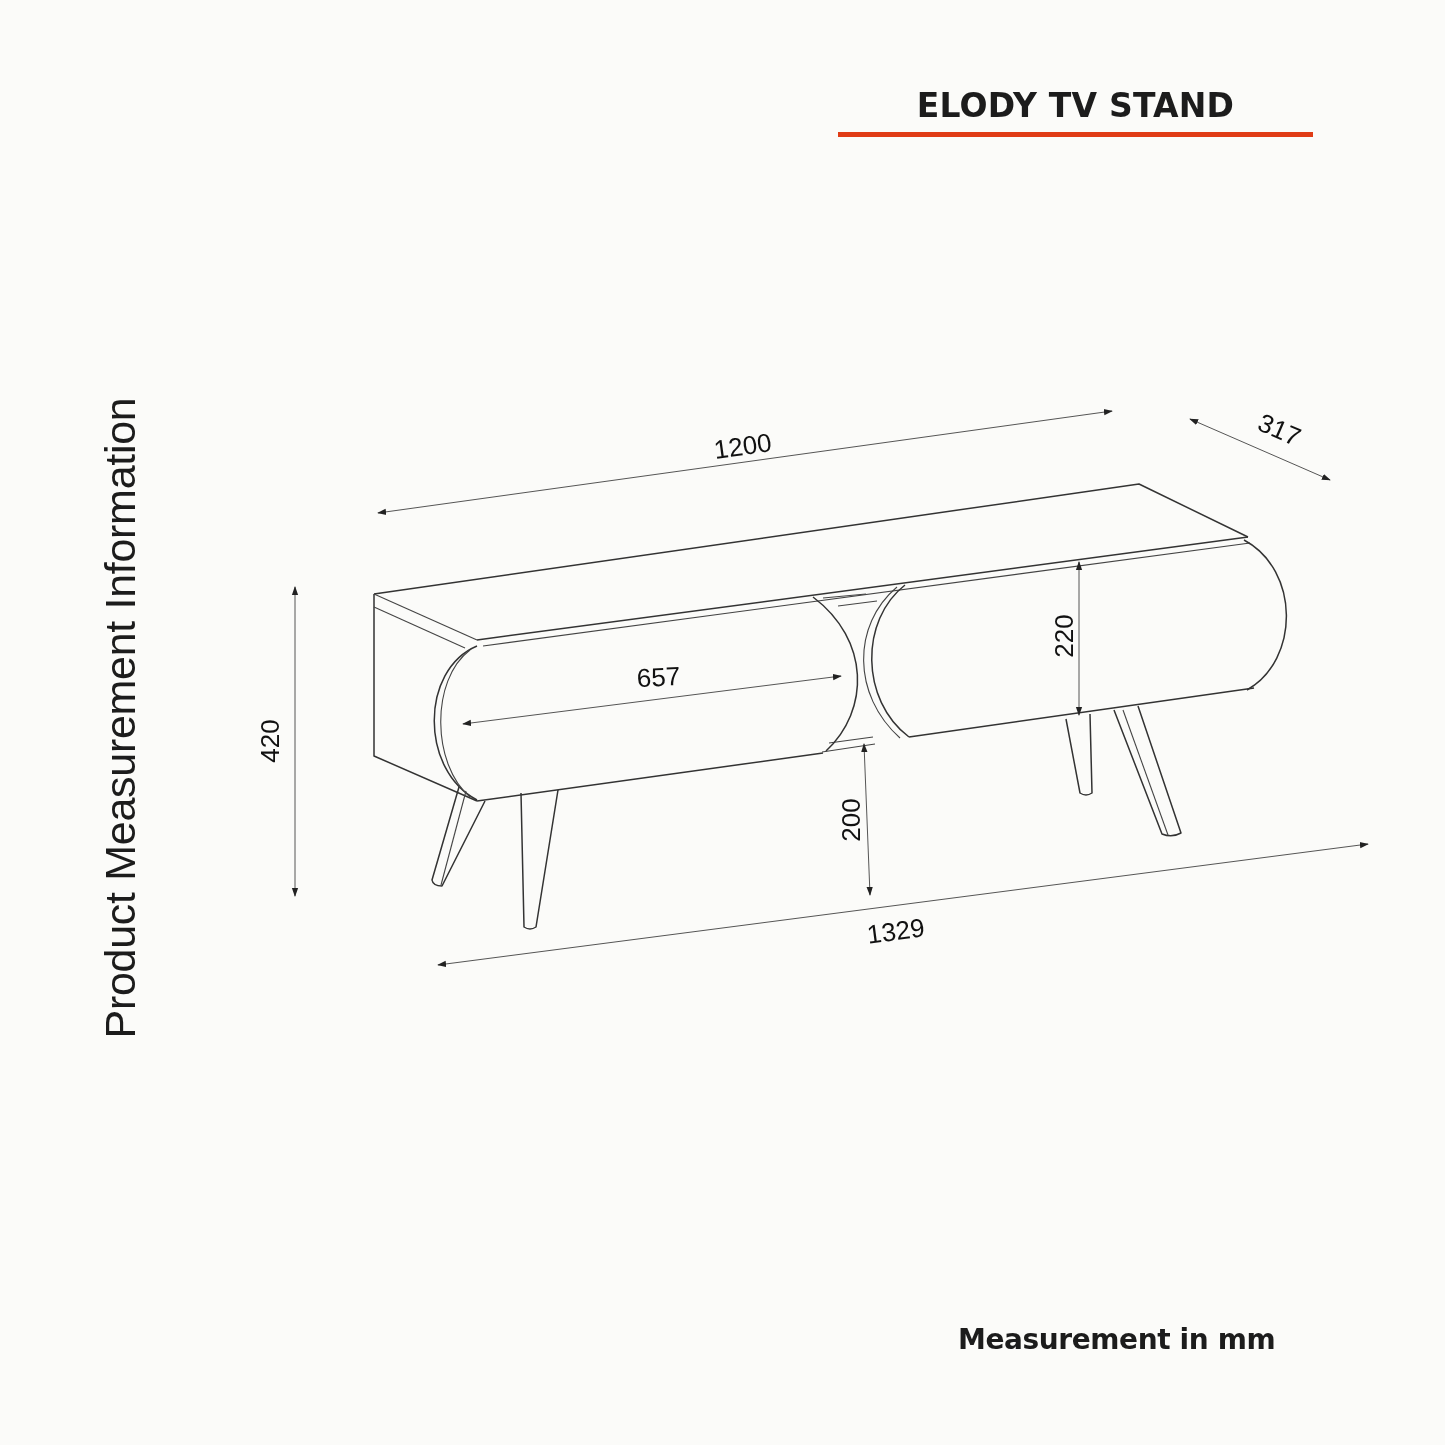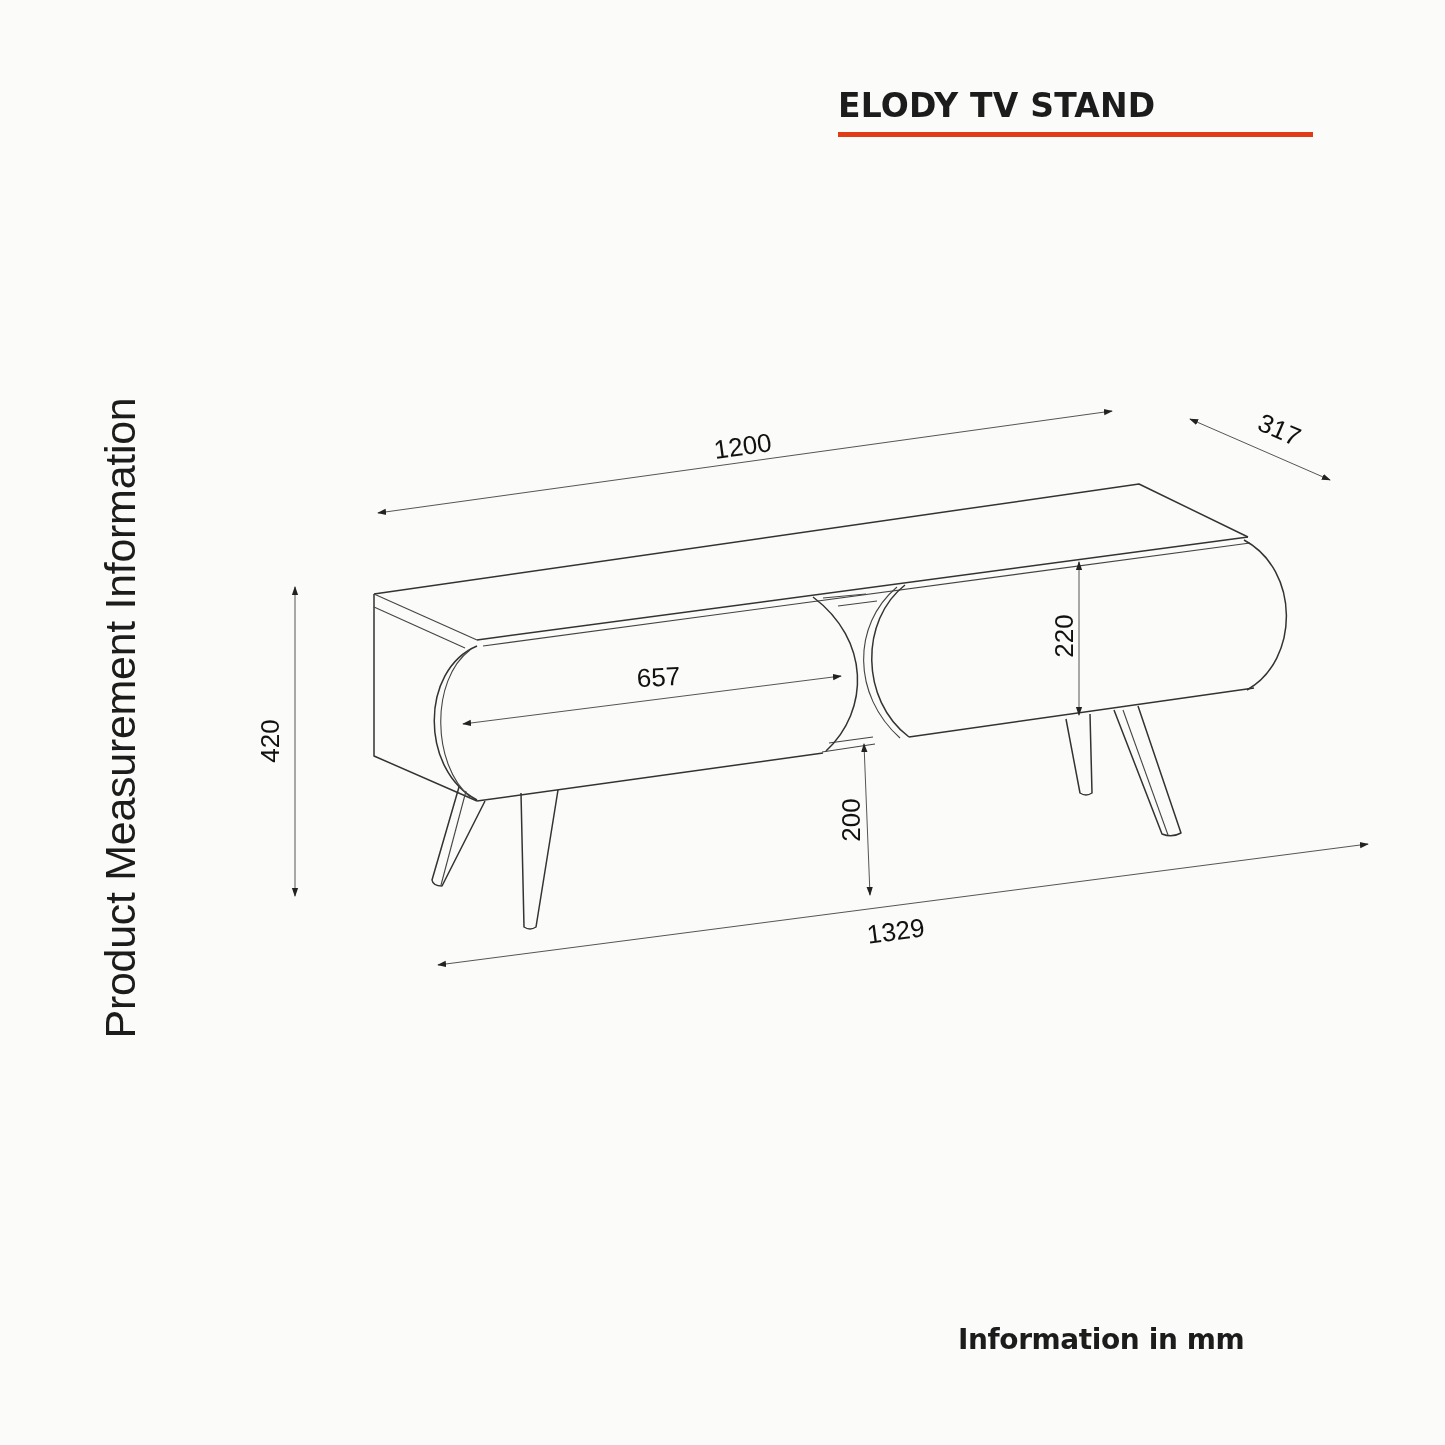--- a/index.html
+++ b/index.html
@@ -4,20 +4,21 @@
 <style>
   html, body { margin: 0; padding: 0; }
   body {
     width: 1445px; height: 1445px; position: relative; overflow: hidden;
     background: #fbfbf9;
     font-family: "Liberation Sans", sans-serif;
     color: #1a1a1a;
   }
   .title {
     position: absolute; left: 838px; top: 86px; width: 475px;
+    text-align: center;
     font-family: "DejaVu Sans", sans-serif;
     font-weight: bold; font-size: 33px; letter-spacing: 0.2px;
     color: #1c1c1c;
   }
   .title-rule {
     position: absolute; left: 838px; top: 132px; width: 475px; height: 5px;
     background: #e03c16;
   }
   .side-label {
     position: absolute; left: 120px; top: 718px;
@@ -123,13 +124,13 @@
     <line class="dim" x1="864" y1="744" x2="870" y2="895" marker-start="url(#ah)" marker-end="url(#ah)"></line>
     <text class="dimtext" x="860" y="820" transform="rotate(-90 860 820)" text-anchor="middle">200</text>
   </g>
 
   <g>
     <line class="dim" x1="438" y1="965" x2="1368" y2="844" marker-start="url(#ah)" marker-end="url(#ah)"></line>
     <text class="dimtext" x="897" y="940" transform="rotate(-7.5 897 940)" text-anchor="middle">1329</text>
   </g>
 </svg>
 
-<div class="footer-note">Information in mm</div>
+<div class="footer-note">Measurement in mm</div>
 
 </body></html>

